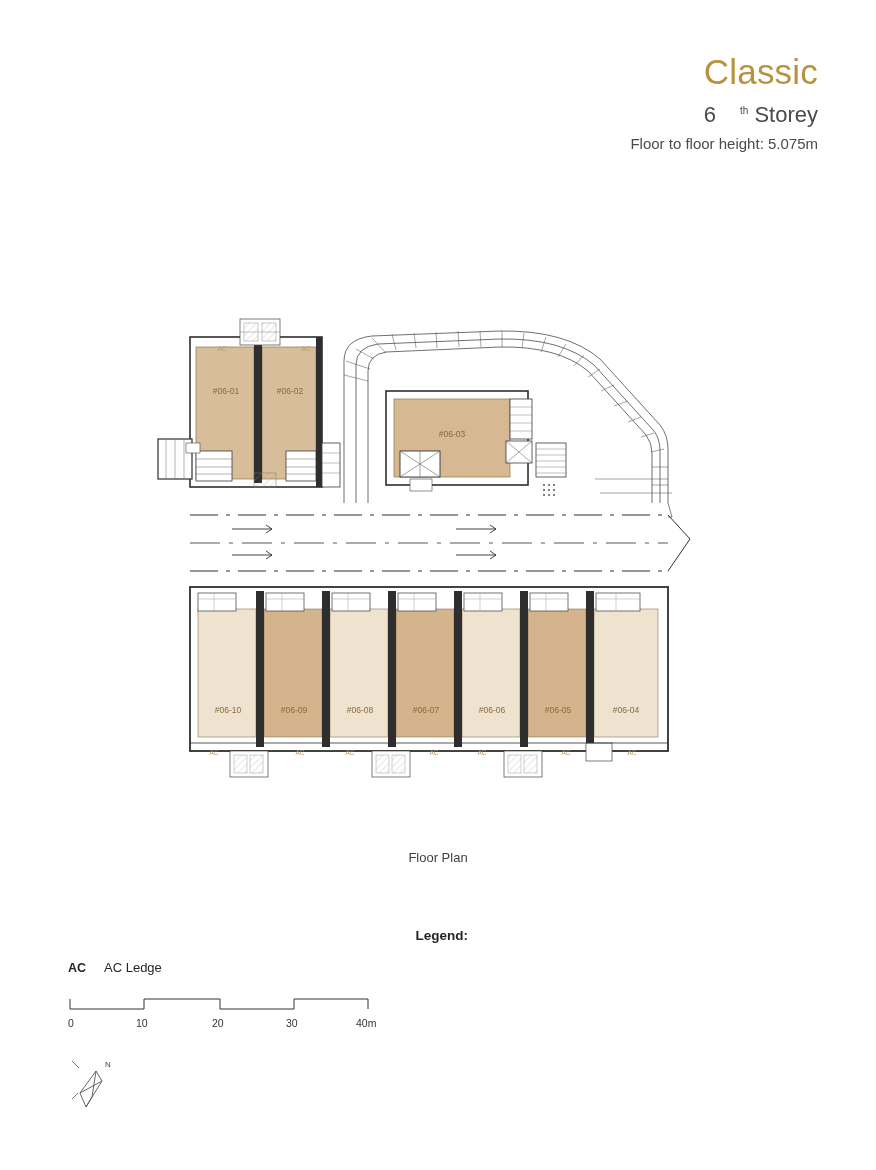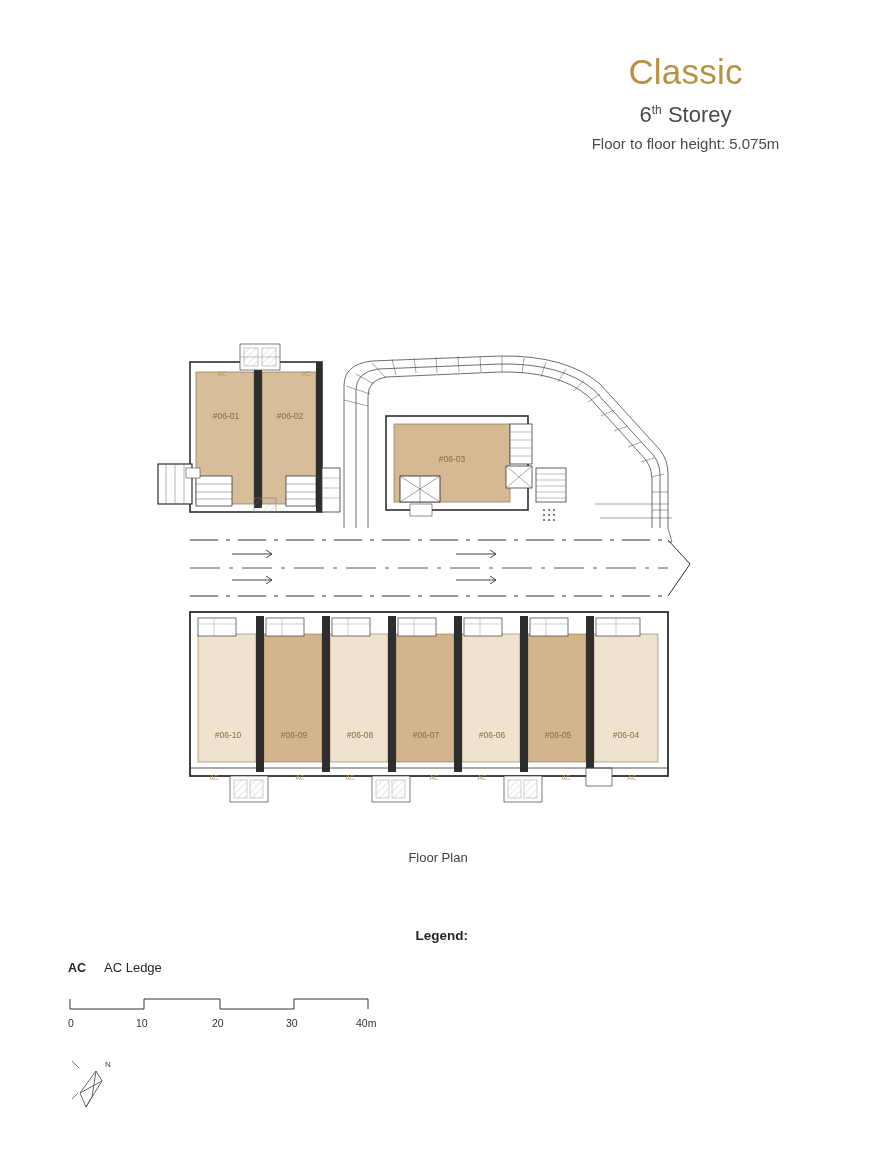--- a/index.html
+++ b/index.html
@@ -17,48 +17,49 @@
   }
 
   
   .header {
     position: absolute;
     right: 58px;
     top: 52px;
     text-align: left;
     width: 420px;
   }
-  .header-inner { width: 100%; text-align: center; padding-left: 155px; }
+  .header-inner { width: 100%; text-align: right; padding-left: 155px; }
   .title-main {
     font-size: 35px;
     line-height: 39px;
     color: #b8923f;
     font-weight: 400;
     letter-spacing: 0.2px;
   }
   .title-storey {
     margin-top: 11px;
     font-size: 22px;
     color: #4a4a4a;
     font-weight: 400;
   }
   .title-storey sup {
-    font-size: 12px;
+    font-size: 10px;
     vertical-align: super;
+    margin-left: 24px;
   }
   .title-sub {
     margin-top: 7px;
     font-size: 15px;
     color: #4a4a4a;
   }
 
   
   .plan-wrap {
     position: absolute;
-    left: 0; top: 328px;
+    left: 0; top: 303px;
     width: 876px;
     height: 520px;
   }
   .plan-svg { display: block; }
 
   .caption {
     position: absolute;
     left: 0; right: 0;
     top: 850px;
     text-align: center;

